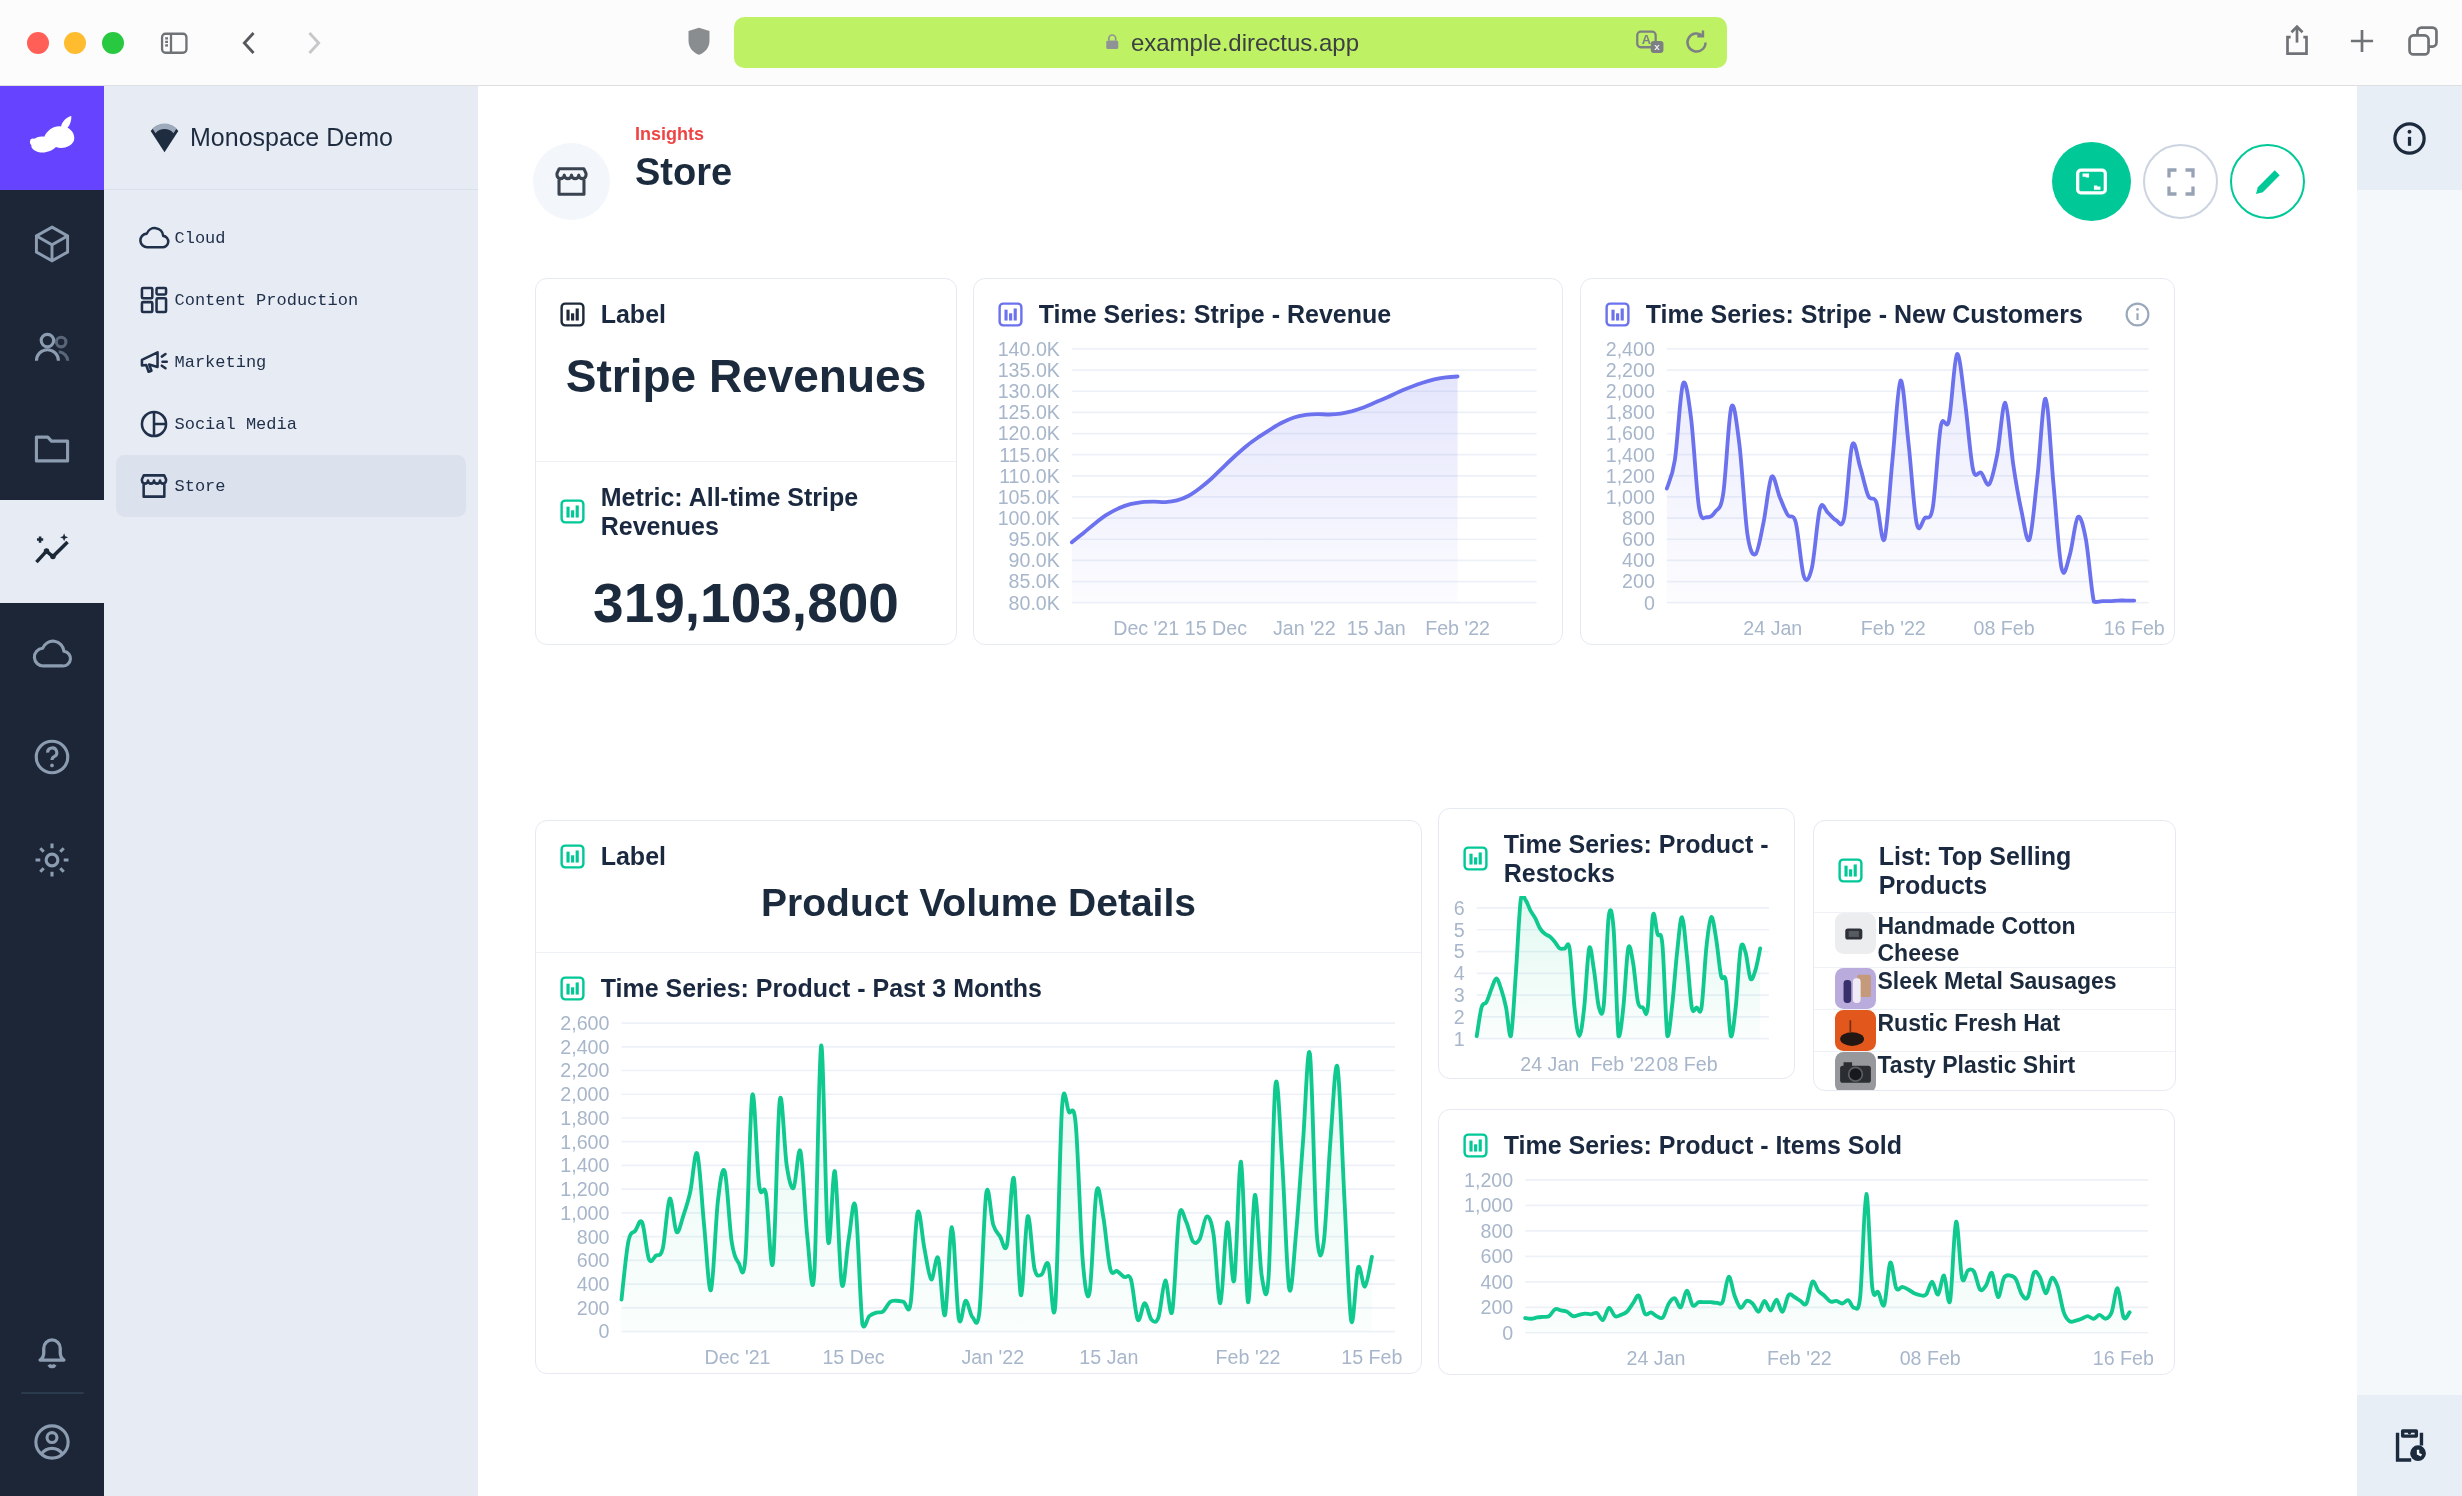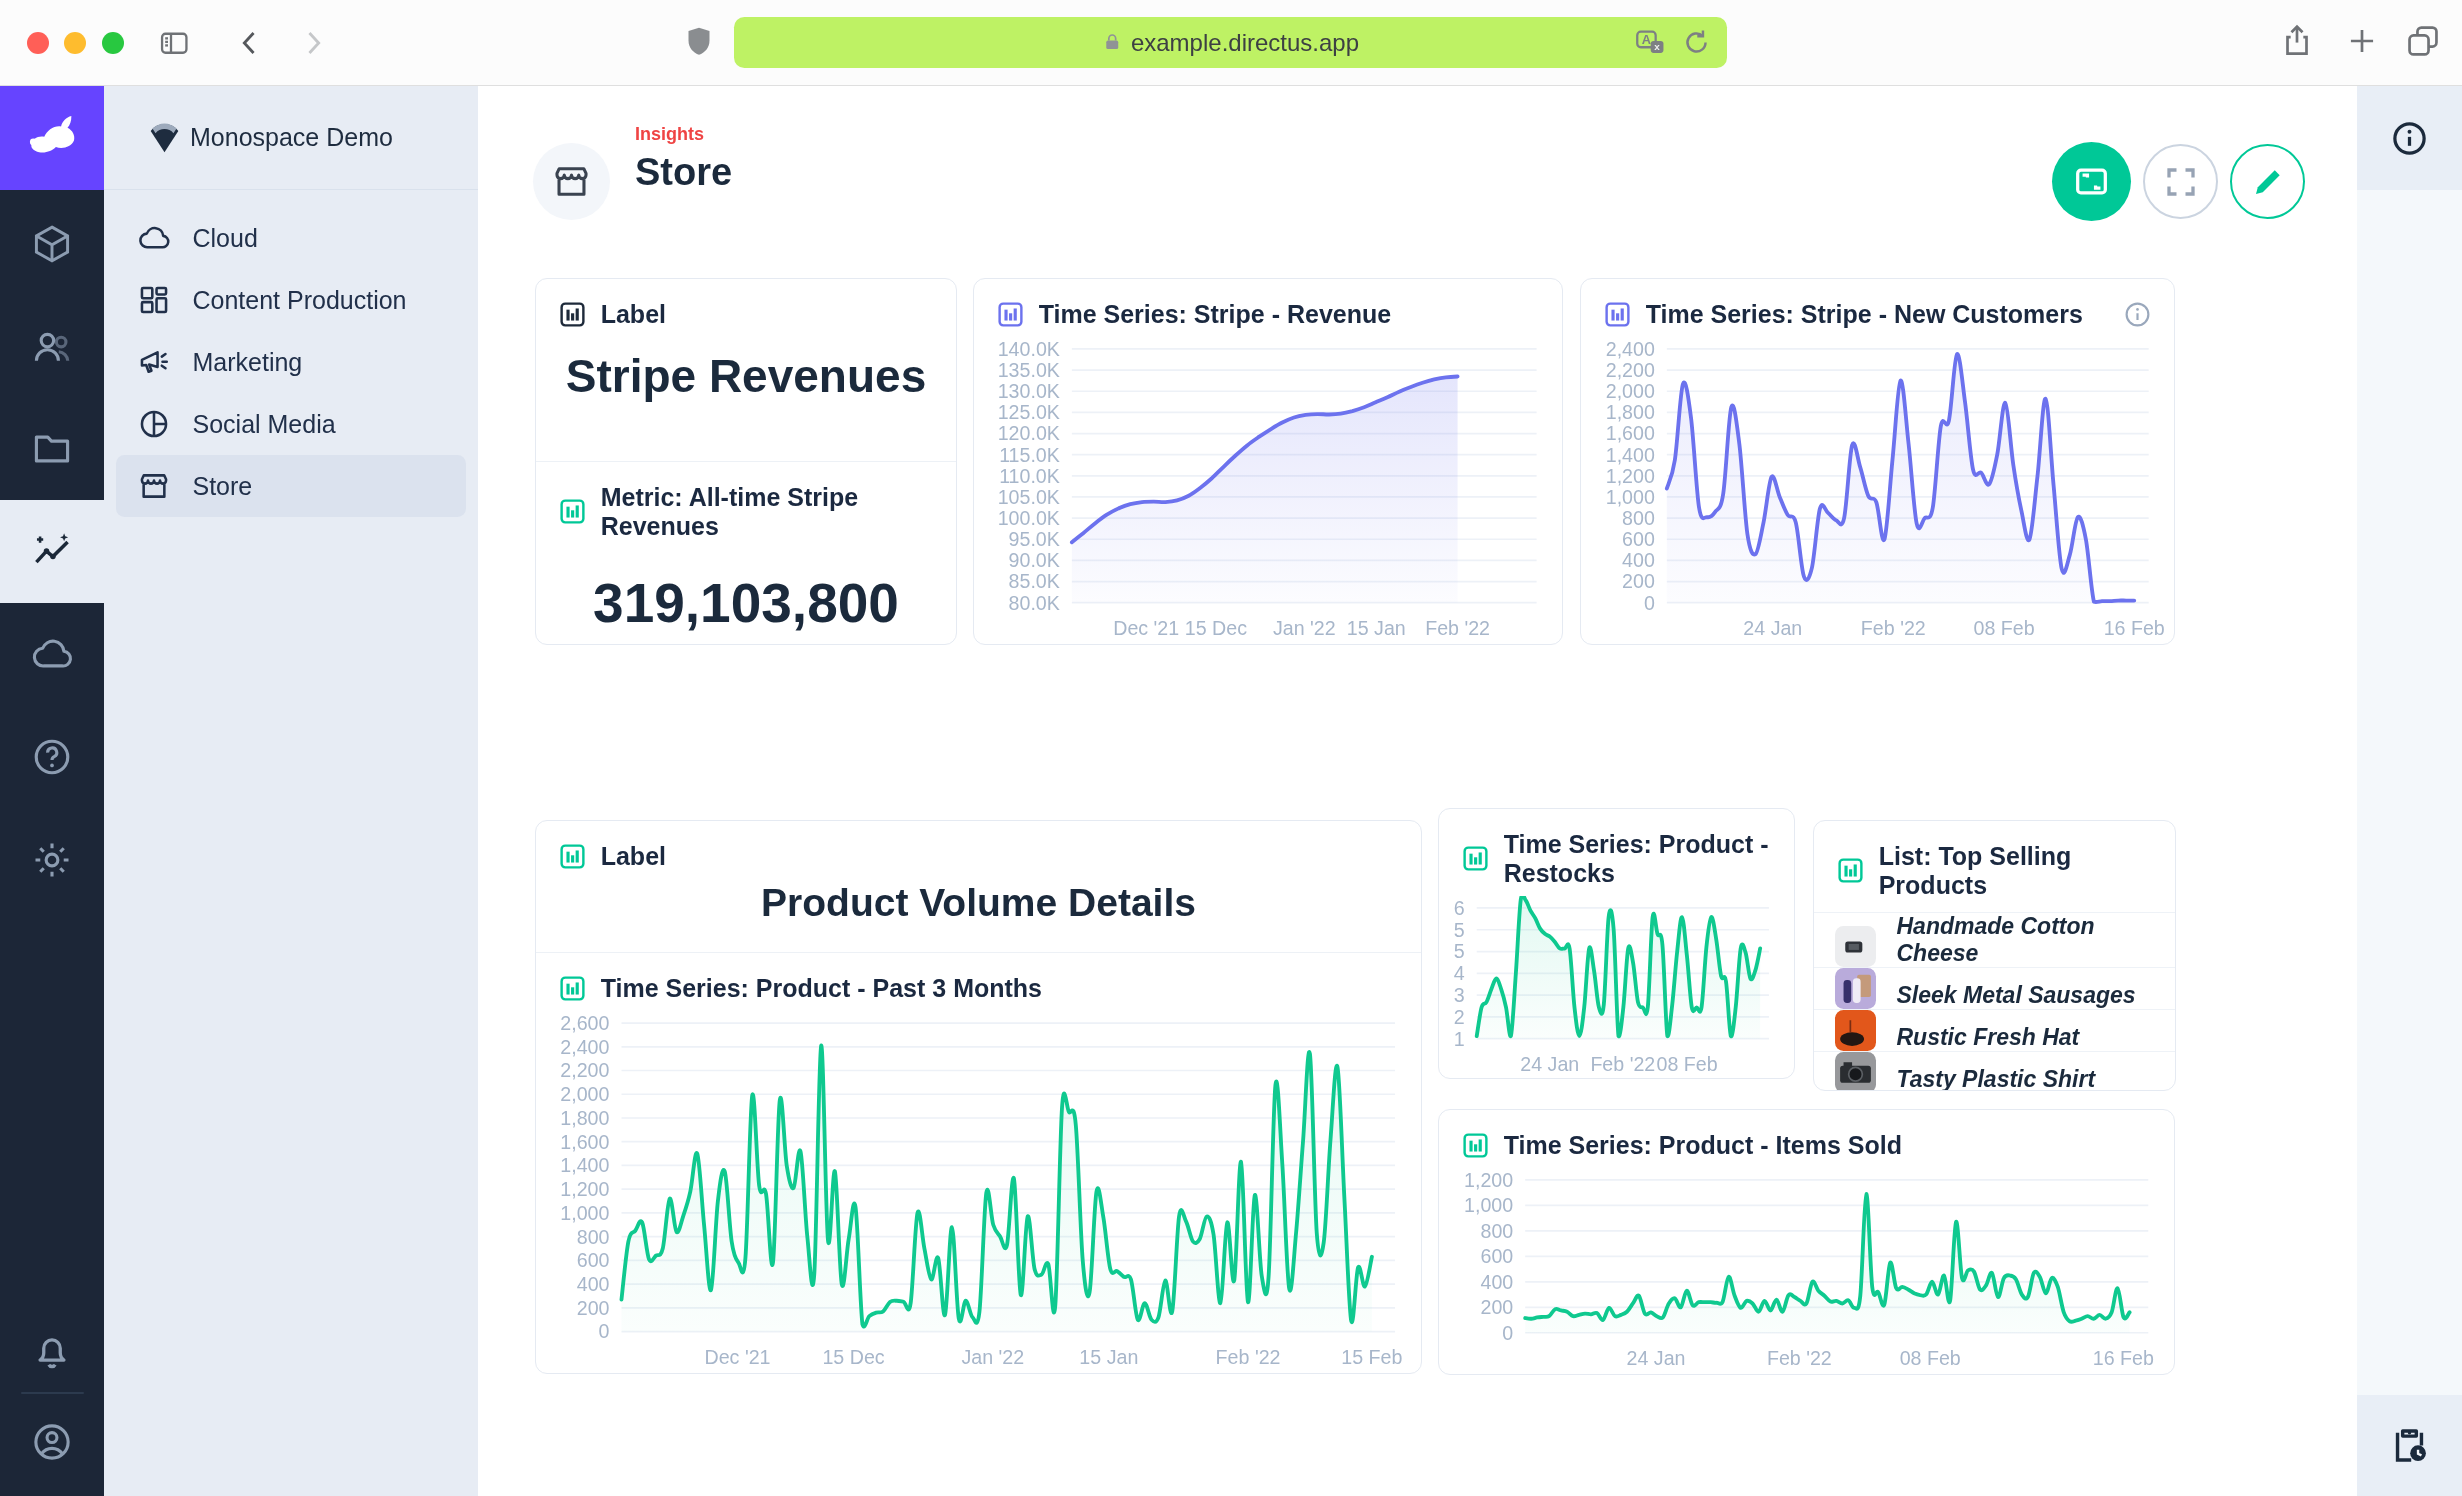--- a/index.html
+++ b/index.html
@@ -19,21 +19,21 @@
   .rail{position:absolute;left:0;top:86px;width:104px;height:1410px;background:#1C2637;}
   .logo{position:absolute;left:0;top:0;width:104px;height:104px;background:#6644FF;display:flex;align-items:center;justify-content:center;}
   .rail-btn{position:absolute;left:0;width:104px;height:103px;display:flex;align-items:center;justify-content:center;color:#8C9CB1;}
   .rail-btn.active{background:#E7ECF4;color:#1B2838;}
   .rail-div{position:absolute;left:20.5px;width:63px;height:1.7px;background:#2c3a4e;border-radius:0.9px;}
   
   .nav{position:absolute;left:104px;top:86px;width:374px;height:1410px;background:#E7ECF4;}
   .nav-header{height:104px;border-bottom:1.7px solid #d9e1ec;display:flex;align-items:center;gap:6px;padding-left:41px;box-sizing:border-box;}
   .nav-project{font-size:25px;font-weight:500;color:#1E2C3F;}
   .nav-items{padding-top:17px;}
-  .nav-item{height:62px;display:flex;align-items:center;margin:0 12px;padding-left:20.5px;border-radius:8.5px;color:#21304A;font-size:25px;font-weight:500;gap:22px;cursor:pointer;}
+  .nav-item{height:62px;display:flex;align-items:center;margin:0 12px;padding-left:20.5px;border-radius:8.5px;color:#21304A;font-size:17px;font-weight:500;gap:4px;cursor:pointer;font-family:Liberation Mono, monospace;}
   .nav-item.active{background:#DBE2EE;}
   .nav-item .nic{color:#21304A;display:flex;}
   
   .rstrip{position:absolute;left:2356px;top:86px;width:106px;height:1410px;background:#F4F8FB;border-left:1.7px solid #E6EBF2;box-sizing:border-box;}
   .rstrip .rtop{height:104px;background:#E8EEF6;display:flex;align-items:center;justify-content:center;color:#1B2A3C;}
   .rstrip .rbottom{position:absolute;left:0;bottom:0;width:100%;height:101px;background:#E8EEF6;display:flex;align-items:center;justify-content:center;color:#1B2A3C;}
   
   .main{position:absolute;left:479px;top:86px;width:1878px;height:1410px;background:#ffffff;}
   .pg-avatar{position:absolute;left:54px;top:57px;width:77px;height:77px;border-radius:50%;background:#F3F6FA;display:flex;align-items:center;justify-content:center;color:#3a4350;}
   .crumb{position:absolute;left:156px;top:38px;font-size:18px;font-weight:700;color:#ef4444;}
@@ -48,21 +48,21 @@
   .card-title{font-size:25px;font-weight:700;color:#1B2940;}
   .hicon{display:flex;}
   .ic-dark{color:#1E2A3A;}.ic-green{color:#00C897;}.ic-purple{color:#6C72EE;}
   .head-info{margin-left:auto;color:#9AA8BC;display:flex;}
   .big-label{text-align:center;font-weight:800;color:#1B2A3C;}
   .metric-value{text-align:center;font-weight:800;color:#1B2A3C;font-size:55px;margin-top:22px;}
   .chart{position:relative;width:100%;flex:1;}
   .col{display:flex;flex-direction:column;}
   .subdiv{border-bottom:1.7px solid #EDF1F6;}
   
-  .prow{display:flex;align-items:flex-end;gap:21px;padding:0 20.5px;height:56px;border-top:1.7px solid #EEF2F7;font-style:italic;}
+  .prow{display:flex;align-items:flex-start;gap:2px;padding:0 20.5px;height:56px;border-top:1.7px solid #EEF2F7;}
   .pname{font-size:23px;font-weight:700;color:#1B2A3C;}
   .thumb{width:41px;height:41px;border-radius:8.5px;overflow:hidden;flex:0 0 41px;}
 </style>
 </head>
 <body>
 
 <div class="screen">
 
   <div class="chrome">
     <div class="tl red"></div>

